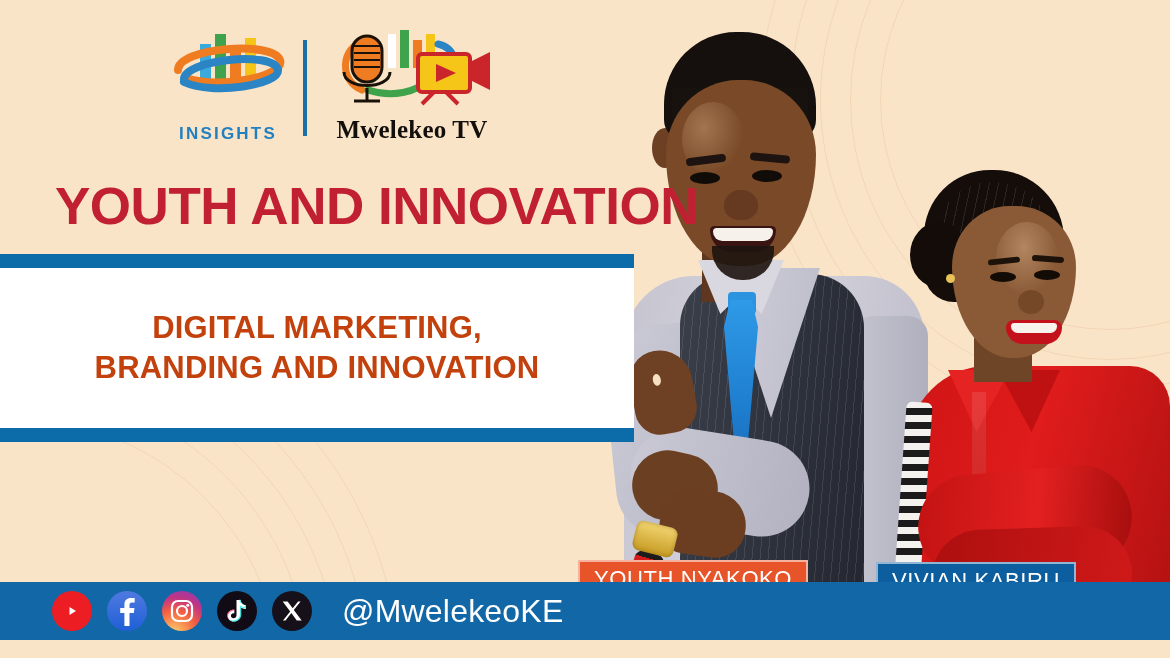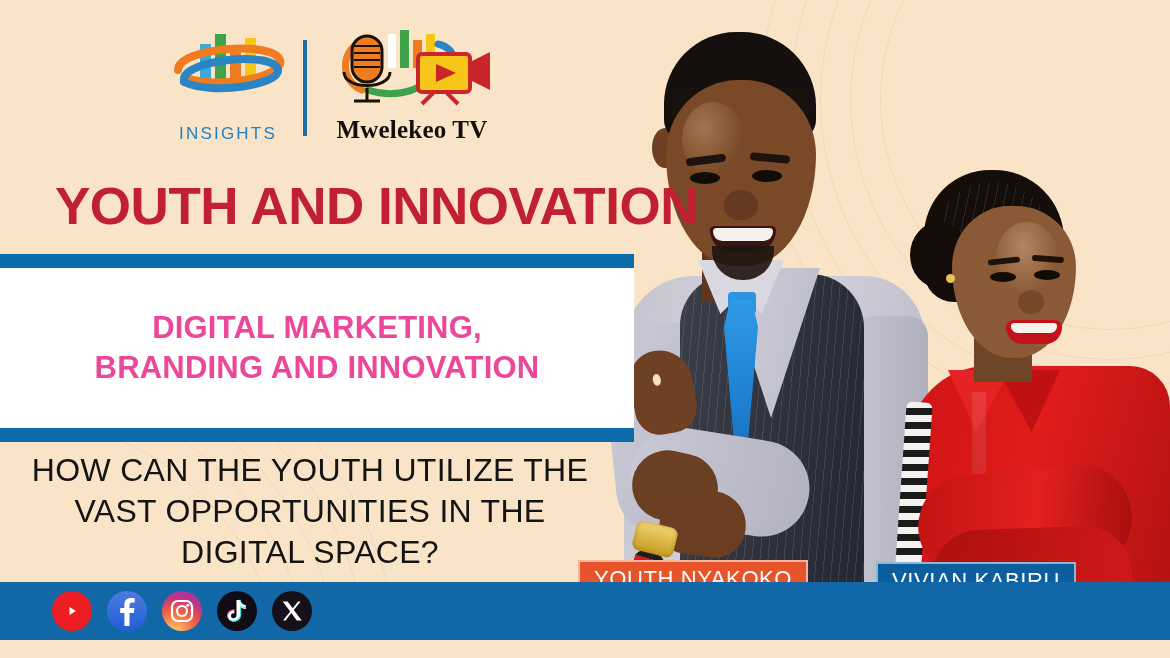--- a/index.html
+++ b/index.html
@@ -272,21 +272,21 @@
   .mark { position:relative; width:100%; height:74px; }
   .mark svg { position:absolute; left:0; top:0; }
 
   .logo-insights .name {
     position:absolute; left:0; bottom:24px; width:100%;
     text-align:center; font-size:23px; font-weight:700; letter-spacing:1.2px;
     color:#16120f; font-family:"Liberation Sans", sans-serif;
   }
   .logo-insights .sub {
     position:absolute; left:0; bottom:2px; width:100%;
-    text-align:center; font-size:17px; font-weight:400; letter-spacing:2.2px;
+    text-align:center; font-size:17px; font-weight:700; letter-spacing:2.2px;
     color:#2380c0;
   }
   .logo-tv .name {
     position:absolute; left:0; bottom:4px; width:100%;
     text-align:center; font-size:25px; font-weight:700; letter-spacing:.2px;
     color:#130f0c; font-family:"Liberation Serif", serif;
   }
 
   
   .title {
@@ -310,21 +310,21 @@
     position:absolute; left:0; top:14px; width:100%; height:160px;
     background:#FFFFFF;
   }
   .banner .sheet .lines {
     position:absolute; left:0; top:0; width:100%; height:100%;
     display:flex; flex-direction:column; align-items:center; justify-content:center;
     gap:4px;
   }
   .banner .sheet .lines div {
     font-size:31px; font-weight:700; letter-spacing:.2px;
-    color:#ec4899; text-align:center;
+    color:#c2410c; text-align:center;
     font-family:"Liberation Sans", sans-serif;
     white-space:nowrap;
   }
 
   
   .question {
     position:absolute; left:0; top:450px; width:620px;
     text-align:center;
     font-family:"Liberation Sans", sans-serif;
   }
@@ -526,25 +526,20 @@
     <div class="rule top"></div>
     <div class="sheet">
       <div class="lines">
         <div>DIGITAL MARKETING,</div>
         <div>BRANDING AND INNOVATION</div>
       </div>
     </div>
     <div class="rule bot"></div>
   </div>
 
-  <div class="question">
-    <div>HOW CAN THE YOUTH UTILIZE THE</div>
-    <div>VAST OPPORTUNITIES IN THE</div>
-    <div>DIGITAL SPACE?</div>
-  </div>
 
   <div class="plate plate-tonny">
     <div class="pname">YOUTH NYAKOKO</div>
     <div class="prole">GUEST</div>
   </div>
 
   <div class="plate plate-vivian">
     <div class="pname">VIVIAN KABIRU</div>
     <div class="prole">GUEST</div>
   </div>
@@ -582,16 +577,17 @@
         </svg>
       </div>
 
       <div class="ic ic-x">
         <svg width="21" height="21" viewBox="0 0 21 21">
           <path d="M1.2 1 L8.7 11 L1.5 20 H4 L9.8 12.6 L15.3 20 H20.2 L12.3 9.4 L19.1 1 H16.6 L11.2 7.8 L6.1 1 Z" fill="#FFFFFF"></path>
         </svg>
       </div>
 
     </div>
+    <div class="handle">@MwelekeoKE</div>
   </div>
   <div class="footer-base"></div>
 
 </div>
 
 </body></html>

